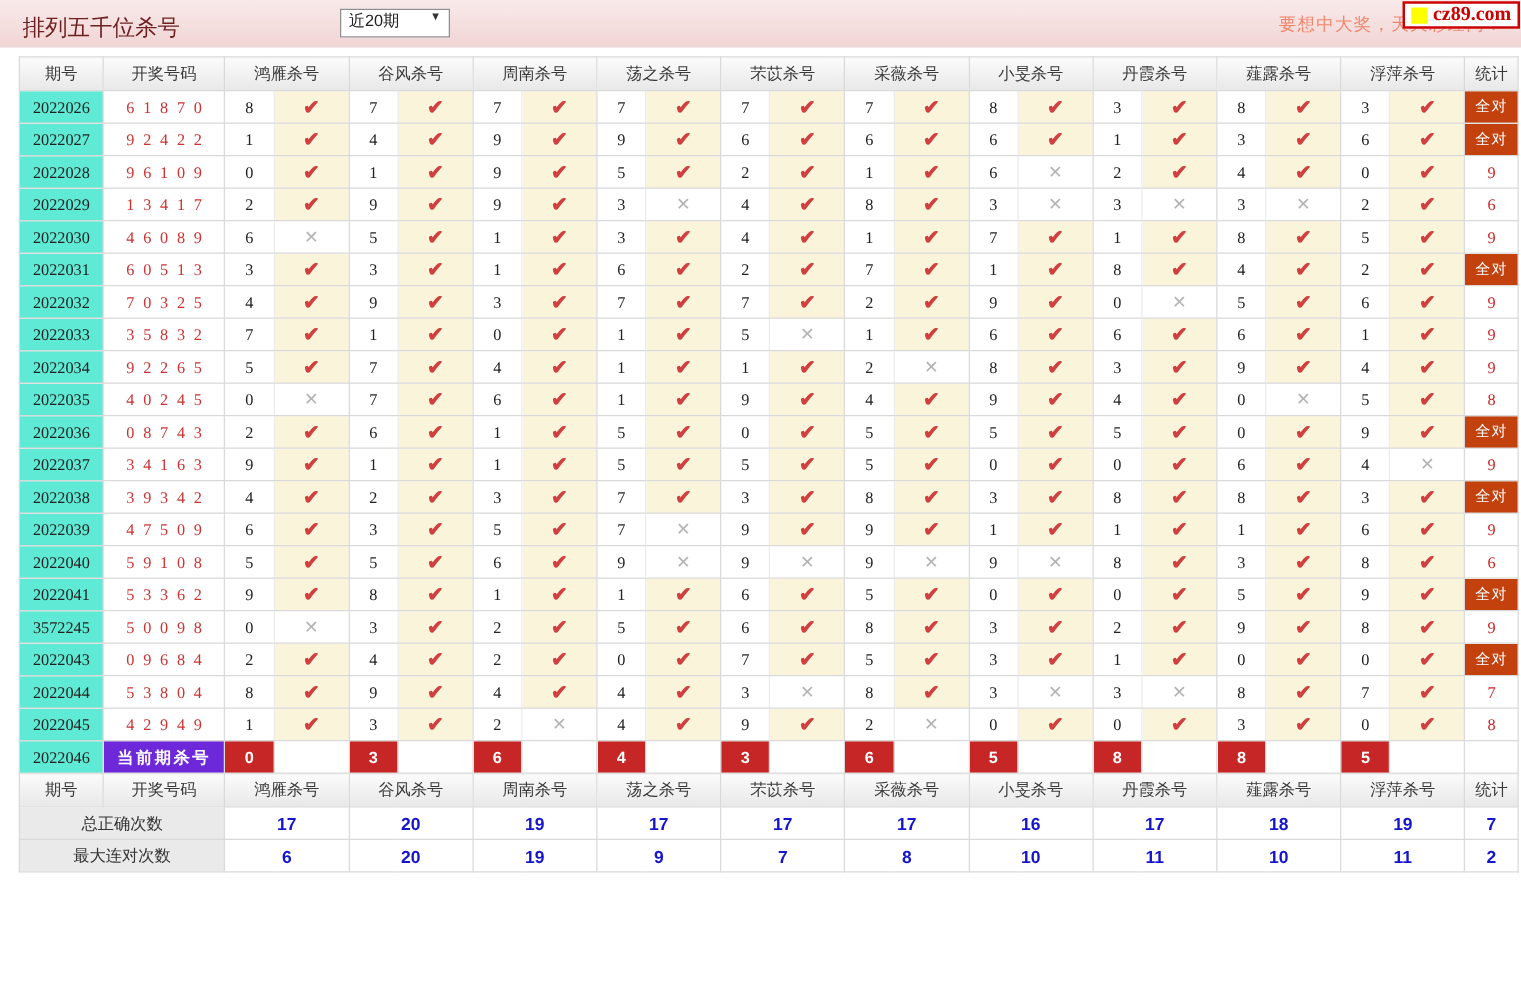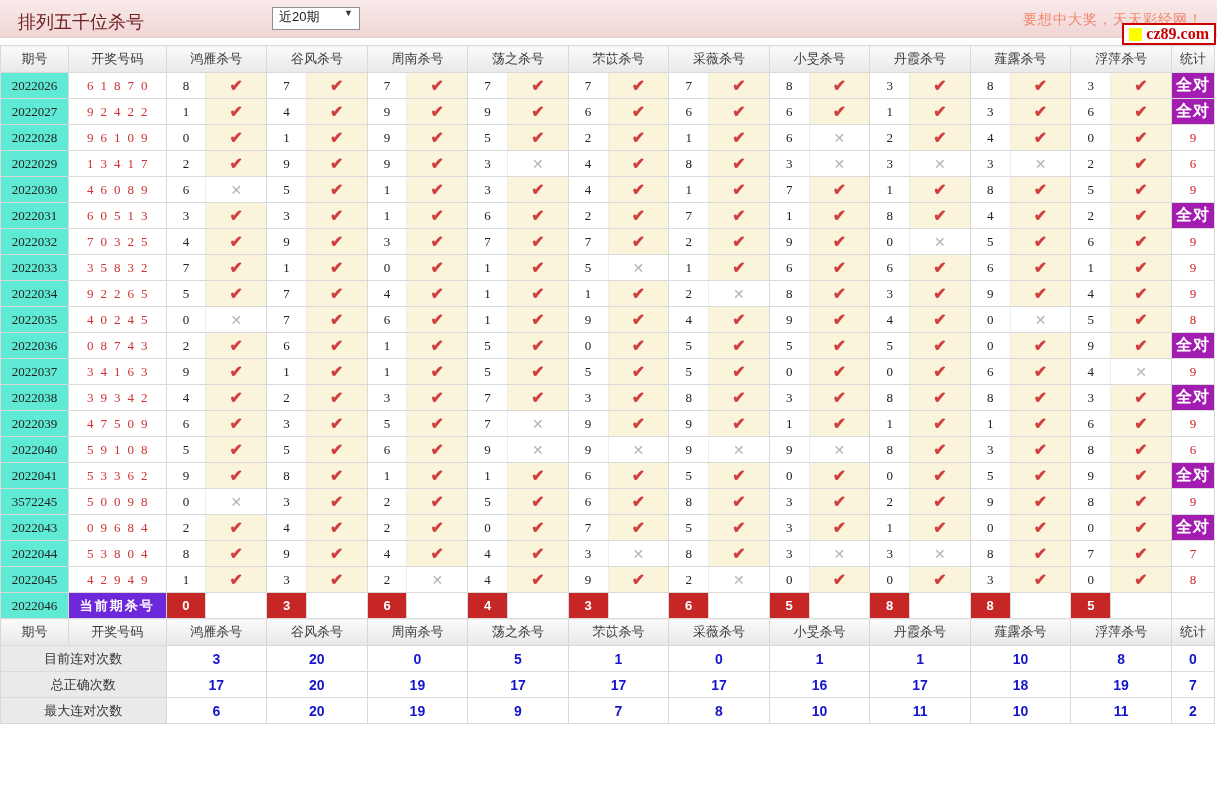--- a/index.html
+++ b/index.html
@@ -16,36 +16,36 @@
   .title { position:absolute; left:18px; top:10px; font-size:18px; font-weight:normal; color:#6e2020; }
   .select {
     position:absolute; left:272px; top:7px; width:88px; height:23px;
     background:#fff; border:1px solid #8f8f8f; font-size:13px; color:#222;
     display:flex; align-items:flex-start; justify-content:space-between; padding:0 6px; cursor:pointer;gap:16px;
   }
   .select .arrow { font-size:9px; color:#333; }
   .marquee { position:absolute; right:14px; top:11px; font-size:14px; color:#f2866c; letter-spacing:1px; }
   .logo {
     position:absolute; right:1px; top:1px; height:22px; background:#fff;
-    border:2px solid #cc0000; display:flex; align-items:center; padding:0 5px; gap:4px; z-index:3;margin-top:22px;
+    border:2px solid #cc0000; display:flex; align-items:center; padding:0 5px; gap:4px; z-index:3;
   }
   .logo .sq { width:13px; height:13px; background:#ffff00; display:inline-block; }
   .logo .txt { font-family:"Liberation Serif", serif; font-weight:bold; color:#cc0000; font-size:16px; line-height:1; }
 
-  table { border-collapse:collapse; table-layout:fixed; margin:7px 2px 0 0; border:1px solid #c6c6c6; }
+  table { border-collapse:collapse; table-layout:fixed; margin:7px 2px 0 15px; border:1px solid #c6c6c6; }
   td, th { border:1px solid #d9d9d9; height:26px; padding:0; text-align:center; overflow:hidden; white-space:nowrap; }
   th { background:linear-gradient(#fbfbfb,#e8e8e8); font-weight:normal; font-size:13px; color:#3a3a3a; height:27px; }
   .pcell { background:#5eead4; font-size:13px; color:#222; font-family:"Liberation Serif", serif; }
   .ncell { color:#cc3333; font-size:13px; letter-spacing:7px; padding-left:7px; font-family:"Liberation Serif", serif; }
   .kn { font-size:13px; color:#222; background:#fff; border-right-color:#ececec; font-family:"Liberation Serif", serif; }
   .kc { background:#fff; }
   .kc.ok { background:#faf5da; }
   .ck { color:#d04040; font-size:16px; font-weight:bold; }
   .cx { color:#b3b3b3; font-size:14px; }
-  .full { background:#a21caf; color:#fff; font-size:16px; font-weight:bold; letter-spacing:1px; }
+  .full { background:#c2410c; color:#fff; font-size:12px; font-weight:normal; letter-spacing:1px; }
   .statnum { color:#cc2222; font-size:13px; font-family:"Liberation Serif", serif; }
   .redlabel { background:#6d28d9; color:#fff; font-weight:bold; font-size:13px; letter-spacing:2px; }
   .rednum { background:#c62626; color:#fff; font-weight:bold; font-size:13px; }
   .slabel { background:#eaeaea; font-size:13px; color:#333; }
   .sval { color:#1515cc; font-weight:bold; font-size:14px; background:#fff; }
   .sval.pct { color:#ee1111; }
 </style>
 </head>
 <body>
 
@@ -638,34 +638,20 @@
         <th colspan="2">荡之杀号</th>
         <th colspan="2">芣苡杀号</th>
         <th colspan="2">采薇杀号</th>
         <th colspan="2">小旻杀号</th>
         <th colspan="2">丹霞杀号</th>
         <th colspan="2">薤露杀号</th>
         <th colspan="2">浮萍杀号</th>
         <th>统计</th>
       </tr>
       <tr>
-        <td class="slabel" colspan="2">目前连对次数</td>
-        <td class="sval" colspan="2">3</td>
-        <td class="sval" colspan="2">20</td>
-        <td class="sval" colspan="2">0</td>
-        <td class="sval" colspan="2">5</td>
-        <td class="sval" colspan="2">1</td>
-        <td class="sval" colspan="2">0</td>
-        <td class="sval" colspan="2">1</td>
-        <td class="sval" colspan="2">1</td>
-        <td class="sval" colspan="2">10</td>
-        <td class="sval" colspan="2">8</td>
-        <td class="sval" colspan="1">0</td>
-      </tr>
-      <tr>
         <td class="slabel" colspan="2">总正确次数</td>
         <td class="sval" colspan="2">17</td>
         <td class="sval" colspan="2">20</td>
         <td class="sval" colspan="2">19</td>
         <td class="sval" colspan="2">17</td>
         <td class="sval" colspan="2">17</td>
         <td class="sval" colspan="2">17</td>
         <td class="sval" colspan="2">16</td>
         <td class="sval" colspan="2">17</td>
         <td class="sval" colspan="2">18</td>

